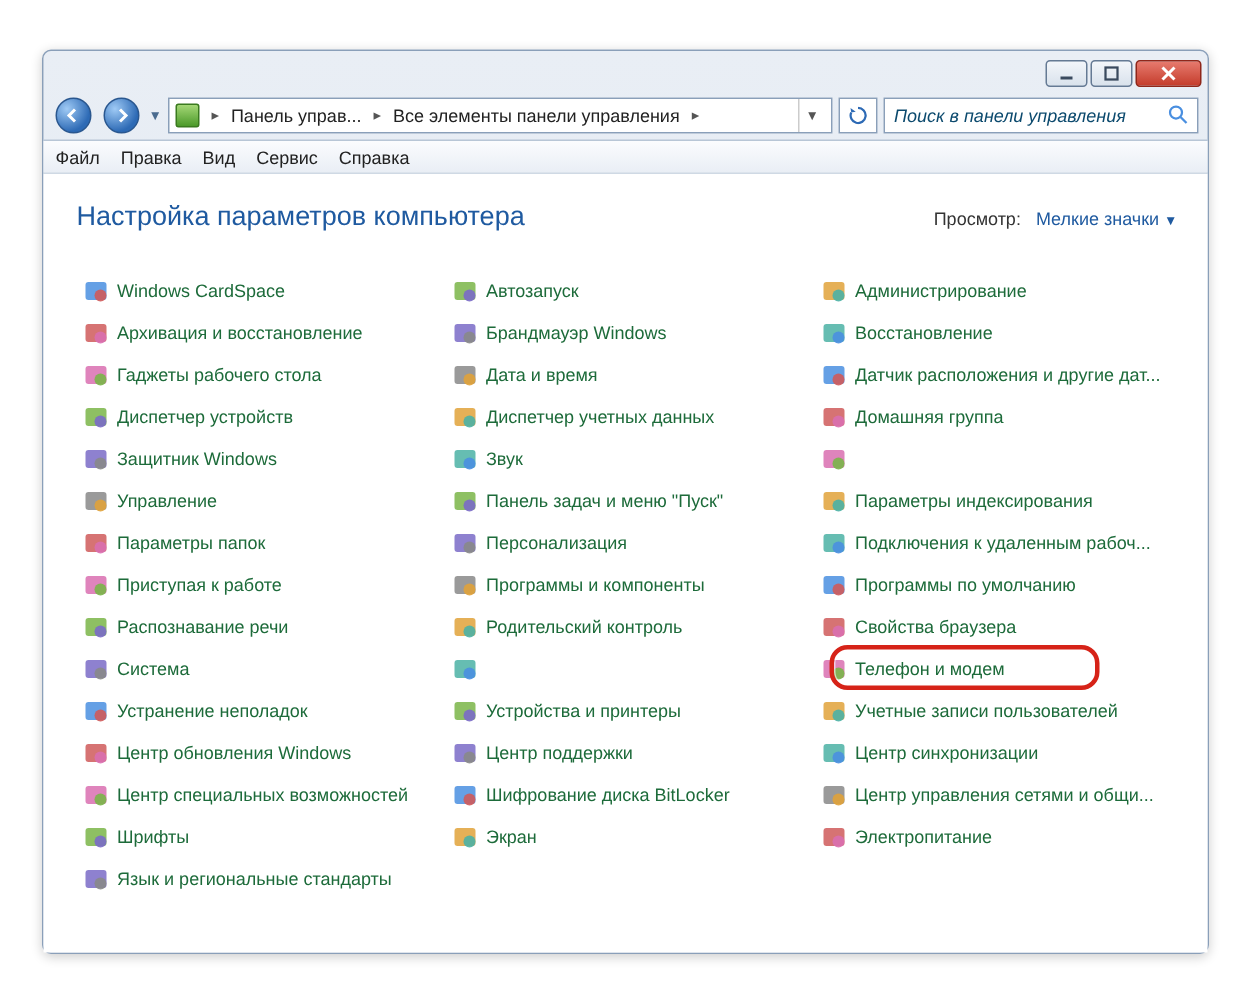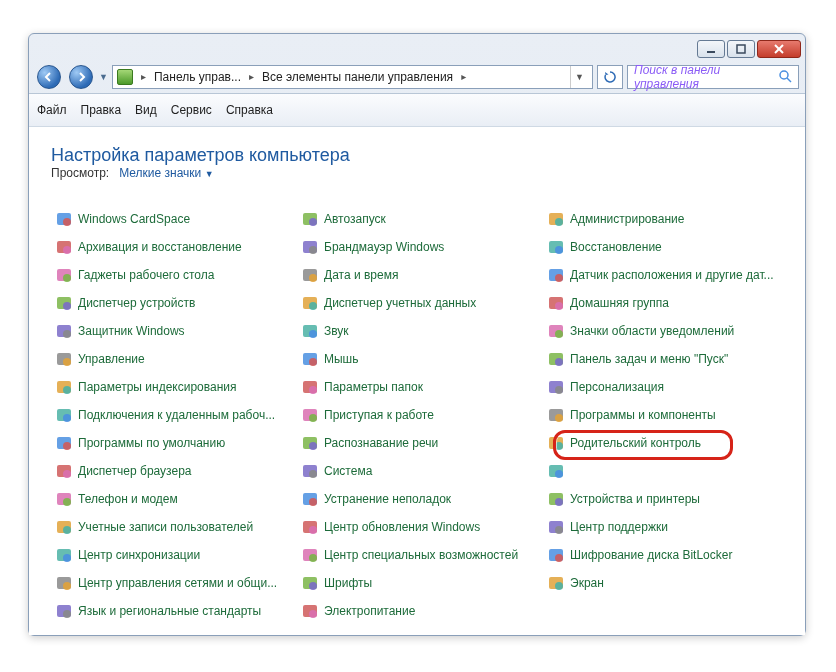--- a/index.html
+++ b/index.html
@@ -36,26 +36,26 @@
     border-bottom: 1px solid #b8c6d6;
   }
   .nav-btn { width: 28px; height:28px; display:flex;align-items:center;justify-content:center; cursor:pointer; }
   .nav-circle { width:24px;height:24px;border-radius:50%;background:radial-gradient(circle at 30% 30%,#9fcaf5,#2d6ab5 70%);border:1px solid #2a578f;display:flex;align-items:center;justify-content:center; }
   .nav-circle svg { width:12px;height:12px;stroke:#fff;stroke-width:2;fill:none; }
   .addr-bar { flex: 1; height: 24px; background:#fff; border:1px solid #8a9fb9; display:flex;align-items:center;padding:0 4px;font-size:12px;color:#222; gap:6px;overflow:hidden; }
   .addr-sep { color:#555; font-size:10px; padding:0 2px;}
   .addr-item { white-space:nowrap; cursor:pointer; }
   .dd-btn { width:18px;height:22px;display:flex;align-items:center;justify-content:center;border-left:1px solid #ccc;cursor:pointer; }
   .refresh { width:26px;height:24px;border:1px solid #8a9fb9;background:#fff;display:flex;align-items:center;justify-content:center;cursor:pointer; }
-  .search { width:172px;height:24px;border:1px solid #8a9fb9;background:#fff;display:flex;align-items:center;padding:0 6px;color:#8b5cf6;font-style:italic; }
+  .search { width:210px;height:24px;border:1px solid #8a9fb9;background:#fff;display:flex;align-items:center;padding:0 6px;color:#0c4a6e;font-style:italic; }
   .search span { flex:1; font-style:italic; }
-  .menu-row { height:33px;display:flex;align-items:center;padding:0 8px;gap:14px;background:linear-gradient(to bottom,#fbfcfe,#e9eef5);border-bottom:1px solid #cfd9e4; font-size:12px; color:#222; }
+  .menu-row { height:22px;display:flex;align-items:center;padding:0 8px;gap:14px;background:linear-gradient(to bottom,#fbfcfe,#e9eef5);border-bottom:1px solid #cfd9e4; font-size:12px; color:#222; }
   .menu-row span { cursor:pointer; }
   .content { flex:1; background:#fff; padding:18px 20px 10px 22px; overflow:auto; }
-  .hdr-row { display:flex; justify-content:space-between; align-items:baseline; margin-bottom:28px;flex-direction:column; }
+  .hdr-row { display:flex; justify-content:space-between; align-items:baseline; margin-bottom:28px; }
   .hdr-title { color:#1f5aa0; font-size:18px; font-weight:400; }
   .view-opt { font-size:12px; color:#333; }
   .view-link { color:#1f5aa0; cursor:pointer; }
   .grid { display:grid; grid-template-columns: repeat(3, 240px); column-gap: 6px; row-gap:6px; }
   .item { display:flex; align-items:center; height:22px; gap:6px; padding:1px 4px; cursor:pointer; color:#1d6b3a; font-size:12px; border:1px solid transparent; border-radius:2px; white-space:nowrap; overflow:hidden; text-overflow:ellipsis; }
   .ic { width:16px; height:16px; flex-shrink:0; display:inline-flex; align-items:center; justify-content:center; }
   .highlight { position:absolute; left:553px; top:430px; width:180px; height:30px; border:3px solid #d62318; border-radius:12px; pointer-events:none; box-shadow:0 0 0 1px rgba(255,255,255,.6) inset; }
   .cp-icon { width:16px;height:16px;background:linear-gradient(to bottom,#a4d776,#4c9a2a);border-radius:2px;border:1px solid #3a7a1f;display:inline-block; }
 </style>
 </head>
@@ -269,280 +269,270 @@
           </span>
           <span>Звук</span>
         </div>
         <div class="item">
           <span class="ic">
             <svg width="16" height="16" viewBox="0 0 16 16">
               <rect x="1" y="2" width="14" height="12" rx="2" fill="#d96fb0" opacity="0.85"></rect>
               <circle cx="11" cy="11" r="4" fill="#7ab548" opacity="0.9"></circle>
             </svg>
           </span>
-          <span>Значки области уведомлений</span>
         </div>
         <div class="item">
           <span class="ic">
             <svg width="16" height="16" viewBox="0 0 16 16">
               <rect x="1" y="2" width="14" height="12" rx="2" fill="#888888" opacity="0.85"></rect>
               <circle cx="11" cy="11" r="4" fill="#e0a23a" opacity="0.9"></circle>
             </svg>
           </span>
           <span>Управление</span>
         </div>
         <div class="item">
           <span class="ic">
             <svg width="16" height="16" viewBox="0 0 16 16">
+              <rect x="1" y="2" width="14" height="12" rx="2" fill="#7ab548" opacity="0.85"></rect>
+              <circle cx="11" cy="11" r="4" fill="#7a6bc7" opacity="0.9"></circle>
+            </svg>
+          </span>
+          <span>Панель задач и меню "Пуск"</span>
+        </div>
+        <div class="item">
+          <span class="ic">
+            <svg width="16" height="16" viewBox="0 0 16 16">
+              <rect x="1" y="2" width="14" height="12" rx="2" fill="#e0a23a" opacity="0.85"></rect>
+              <circle cx="11" cy="11" r="4" fill="#4bb1a5" opacity="0.9"></circle>
+            </svg>
+          </span>
+          <span>Параметры индексирования</span>
+        </div>
+        <div class="item">
+          <span class="ic">
+            <svg width="16" height="16" viewBox="0 0 16 16">
+              <rect x="1" y="2" width="14" height="12" rx="2" fill="#cf5a5a" opacity="0.85"></rect>
+              <circle cx="11" cy="11" r="4" fill="#d96fb0" opacity="0.9"></circle>
+            </svg>
+          </span>
+          <span>Параметры папок</span>
+        </div>
+        <div class="item">
+          <span class="ic">
+            <svg width="16" height="16" viewBox="0 0 16 16">
+              <rect x="1" y="2" width="14" height="12" rx="2" fill="#7a6bc7" opacity="0.85"></rect>
+              <circle cx="11" cy="11" r="4" fill="#888888" opacity="0.9"></circle>
+            </svg>
+          </span>
+          <span>Персонализация</span>
+        </div>
+        <div class="item">
+          <span class="ic">
+            <svg width="16" height="16" viewBox="0 0 16 16">
+              <rect x="1" y="2" width="14" height="12" rx="2" fill="#4bb1a5" opacity="0.85"></rect>
+              <circle cx="11" cy="11" r="4" fill="#4a8fe0" opacity="0.9"></circle>
+            </svg>
+          </span>
+          <span>Подключения к удаленным рабоч...</span>
+        </div>
+        <div class="item">
+          <span class="ic">
+            <svg width="16" height="16" viewBox="0 0 16 16">
+              <rect x="1" y="2" width="14" height="12" rx="2" fill="#d96fb0" opacity="0.85"></rect>
+              <circle cx="11" cy="11" r="4" fill="#7ab548" opacity="0.9"></circle>
+            </svg>
+          </span>
+          <span>Приступая к работе</span>
+        </div>
+        <div class="item">
+          <span class="ic">
+            <svg width="16" height="16" viewBox="0 0 16 16">
+              <rect x="1" y="2" width="14" height="12" rx="2" fill="#888888" opacity="0.85"></rect>
+              <circle cx="11" cy="11" r="4" fill="#e0a23a" opacity="0.9"></circle>
+            </svg>
+          </span>
+          <span>Программы и компоненты</span>
+        </div>
+        <div class="item">
+          <span class="ic">
+            <svg width="16" height="16" viewBox="0 0 16 16">
               <rect x="1" y="2" width="14" height="12" rx="2" fill="#4a8fe0" opacity="0.85"></rect>
               <circle cx="11" cy="11" r="4" fill="#cf5a5a" opacity="0.9"></circle>
             </svg>
           </span>
-          <span>Мышь</span>
+          <span>Программы по умолчанию</span>
         </div>
         <div class="item">
           <span class="ic">
             <svg width="16" height="16" viewBox="0 0 16 16">
               <rect x="1" y="2" width="14" height="12" rx="2" fill="#7ab548" opacity="0.85"></rect>
               <circle cx="11" cy="11" r="4" fill="#7a6bc7" opacity="0.9"></circle>
             </svg>
           </span>
-          <span>Панель задач и меню "Пуск"</span>
+          <span>Распознавание речи</span>
         </div>
         <div class="item">
           <span class="ic">
             <svg width="16" height="16" viewBox="0 0 16 16">
               <rect x="1" y="2" width="14" height="12" rx="2" fill="#e0a23a" opacity="0.85"></rect>
               <circle cx="11" cy="11" r="4" fill="#4bb1a5" opacity="0.9"></circle>
             </svg>
           </span>
-          <span>Параметры индексирования</span>
+          <span>Родительский контроль</span>
         </div>
         <div class="item">
           <span class="ic">
             <svg width="16" height="16" viewBox="0 0 16 16">
               <rect x="1" y="2" width="14" height="12" rx="2" fill="#cf5a5a" opacity="0.85"></rect>
               <circle cx="11" cy="11" r="4" fill="#d96fb0" opacity="0.9"></circle>
             </svg>
           </span>
-          <span>Параметры папок</span>
+          <span>Свойства браузера</span>
         </div>
         <div class="item">
           <span class="ic">
             <svg width="16" height="16" viewBox="0 0 16 16">
               <rect x="1" y="2" width="14" height="12" rx="2" fill="#7a6bc7" opacity="0.85"></rect>
               <circle cx="11" cy="11" r="4" fill="#888888" opacity="0.9"></circle>
             </svg>
           </span>
-          <span>Персонализация</span>
+          <span>Система</span>
         </div>
         <div class="item">
           <span class="ic">
             <svg width="16" height="16" viewBox="0 0 16 16">
               <rect x="1" y="2" width="14" height="12" rx="2" fill="#4bb1a5" opacity="0.85"></rect>
               <circle cx="11" cy="11" r="4" fill="#4a8fe0" opacity="0.9"></circle>
             </svg>
           </span>
-          <span>Подключения к удаленным рабоч...</span>
         </div>
         <div class="item">
           <span class="ic">
             <svg width="16" height="16" viewBox="0 0 16 16">
               <rect x="1" y="2" width="14" height="12" rx="2" fill="#d96fb0" opacity="0.85"></rect>
               <circle cx="11" cy="11" r="4" fill="#7ab548" opacity="0.9"></circle>
             </svg>
           </span>
-          <span>Приступая к работе</span>
+          <span>Телефон и модем</span>
+        </div>
+        <div class="item">
+          <span class="ic">
+            <svg width="16" height="16" viewBox="0 0 16 16">
+              <rect x="1" y="2" width="14" height="12" rx="2" fill="#4a8fe0" opacity="0.85"></rect>
+              <circle cx="11" cy="11" r="4" fill="#cf5a5a" opacity="0.9"></circle>
+            </svg>
+          </span>
+          <span>Устранение неполадок</span>
+        </div>
+        <div class="item">
+          <span class="ic">
+            <svg width="16" height="16" viewBox="0 0 16 16">
+              <rect x="1" y="2" width="14" height="12" rx="2" fill="#7ab548" opacity="0.85"></rect>
+              <circle cx="11" cy="11" r="4" fill="#7a6bc7" opacity="0.9"></circle>
+            </svg>
+          </span>
+          <span>Устройства и принтеры</span>
+        </div>
+        <div class="item">
+          <span class="ic">
+            <svg width="16" height="16" viewBox="0 0 16 16">
+              <rect x="1" y="2" width="14" height="12" rx="2" fill="#e0a23a" opacity="0.85"></rect>
+              <circle cx="11" cy="11" r="4" fill="#4bb1a5" opacity="0.9"></circle>
+            </svg>
+          </span>
+          <span>Учетные записи пользователей</span>
+        </div>
+        <div class="item">
+          <span class="ic">
+            <svg width="16" height="16" viewBox="0 0 16 16">
+              <rect x="1" y="2" width="14" height="12" rx="2" fill="#cf5a5a" opacity="0.85"></rect>
+              <circle cx="11" cy="11" r="4" fill="#d96fb0" opacity="0.9"></circle>
+            </svg>
+          </span>
+          <span>Центр обновления Windows</span>
+        </div>
+        <div class="item">
+          <span class="ic">
+            <svg width="16" height="16" viewBox="0 0 16 16">
+              <rect x="1" y="2" width="14" height="12" rx="2" fill="#7a6bc7" opacity="0.85"></rect>
+              <circle cx="11" cy="11" r="4" fill="#888888" opacity="0.9"></circle>
+            </svg>
+          </span>
+          <span>Центр поддержки</span>
+        </div>
+        <div class="item">
+          <span class="ic">
+            <svg width="16" height="16" viewBox="0 0 16 16">
+              <rect x="1" y="2" width="14" height="12" rx="2" fill="#4bb1a5" opacity="0.85"></rect>
+              <circle cx="11" cy="11" r="4" fill="#4a8fe0" opacity="0.9"></circle>
+            </svg>
+          </span>
+          <span>Центр синхронизации</span>
+        </div>
+        <div class="item">
+          <span class="ic">
+            <svg width="16" height="16" viewBox="0 0 16 16">
+              <rect x="1" y="2" width="14" height="12" rx="2" fill="#d96fb0" opacity="0.85"></rect>
+              <circle cx="11" cy="11" r="4" fill="#7ab548" opacity="0.9"></circle>
+            </svg>
+          </span>
+          <span>Центр специальных возможностей</span>
+        </div>
+        <div class="item">
+          <span class="ic">
+            <svg width="16" height="16" viewBox="0 0 16 16">
+              <rect x="1" y="2" width="14" height="12" rx="2" fill="#4a8fe0" opacity="0.85"></rect>
+              <circle cx="11" cy="11" r="4" fill="#cf5a5a" opacity="0.9"></circle>
+            </svg>
+          </span>
+          <span>Шифрование диска BitLocker</span>
         </div>
         <div class="item">
           <span class="ic">
             <svg width="16" height="16" viewBox="0 0 16 16">
               <rect x="1" y="2" width="14" height="12" rx="2" fill="#888888" opacity="0.85"></rect>
               <circle cx="11" cy="11" r="4" fill="#e0a23a" opacity="0.9"></circle>
             </svg>
           </span>
-          <span>Программы и компоненты</span>
-        </div>
-        <div class="item">
-          <span class="ic">
-            <svg width="16" height="16" viewBox="0 0 16 16">
-              <rect x="1" y="2" width="14" height="12" rx="2" fill="#4a8fe0" opacity="0.85"></rect>
-              <circle cx="11" cy="11" r="4" fill="#cf5a5a" opacity="0.9"></circle>
-            </svg>
-          </span>
-          <span>Программы по умолчанию</span>
+          <span>Центр управления сетями и общи...</span>
         </div>
         <div class="item">
           <span class="ic">
             <svg width="16" height="16" viewBox="0 0 16 16">
               <rect x="1" y="2" width="14" height="12" rx="2" fill="#7ab548" opacity="0.85"></rect>
               <circle cx="11" cy="11" r="4" fill="#7a6bc7" opacity="0.9"></circle>
             </svg>
           </span>
-          <span>Распознавание речи</span>
+          <span>Шрифты</span>
         </div>
         <div class="item">
           <span class="ic">
             <svg width="16" height="16" viewBox="0 0 16 16">
               <rect x="1" y="2" width="14" height="12" rx="2" fill="#e0a23a" opacity="0.85"></rect>
               <circle cx="11" cy="11" r="4" fill="#4bb1a5" opacity="0.9"></circle>
             </svg>
           </span>
-          <span>Родительский контроль</span>
+          <span>Экран</span>
         </div>
         <div class="item">
           <span class="ic">
             <svg width="16" height="16" viewBox="0 0 16 16">
               <rect x="1" y="2" width="14" height="12" rx="2" fill="#cf5a5a" opacity="0.85"></rect>
               <circle cx="11" cy="11" r="4" fill="#d96fb0" opacity="0.9"></circle>
             </svg>
           </span>
-          <span>Диспетчер браузера</span>
+          <span>Электропитание</span>
         </div>
         <div class="item">
           <span class="ic">
             <svg width="16" height="16" viewBox="0 0 16 16">
               <rect x="1" y="2" width="14" height="12" rx="2" fill="#7a6bc7" opacity="0.85"></rect>
               <circle cx="11" cy="11" r="4" fill="#888888" opacity="0.9"></circle>
             </svg>
           </span>
-          <span>Система</span>
-        </div>
-        <div class="item">
-          <span class="ic">
-            <svg width="16" height="16" viewBox="0 0 16 16">
-              <rect x="1" y="2" width="14" height="12" rx="2" fill="#4bb1a5" opacity="0.85"></rect>
-              <circle cx="11" cy="11" r="4" fill="#4a8fe0" opacity="0.9"></circle>
-            </svg>
-          </span>
-        </div>
-        <div class="item">
-          <span class="ic">
-            <svg width="16" height="16" viewBox="0 0 16 16">
-              <rect x="1" y="2" width="14" height="12" rx="2" fill="#d96fb0" opacity="0.85"></rect>
-              <circle cx="11" cy="11" r="4" fill="#7ab548" opacity="0.9"></circle>
-            </svg>
-          </span>
-          <span>Телефон и модем</span>
-        </div>
-        <div class="item">
-          <span class="ic">
-            <svg width="16" height="16" viewBox="0 0 16 16">
-              <rect x="1" y="2" width="14" height="12" rx="2" fill="#4a8fe0" opacity="0.85"></rect>
-              <circle cx="11" cy="11" r="4" fill="#cf5a5a" opacity="0.9"></circle>
-            </svg>
-          </span>
-          <span>Устранение неполадок</span>
-        </div>
-        <div class="item">
-          <span class="ic">
-            <svg width="16" height="16" viewBox="0 0 16 16">
-              <rect x="1" y="2" width="14" height="12" rx="2" fill="#7ab548" opacity="0.85"></rect>
-              <circle cx="11" cy="11" r="4" fill="#7a6bc7" opacity="0.9"></circle>
-            </svg>
-          </span>
-          <span>Устройства и принтеры</span>
-        </div>
-        <div class="item">
-          <span class="ic">
-            <svg width="16" height="16" viewBox="0 0 16 16">
-              <rect x="1" y="2" width="14" height="12" rx="2" fill="#e0a23a" opacity="0.85"></rect>
-              <circle cx="11" cy="11" r="4" fill="#4bb1a5" opacity="0.9"></circle>
-            </svg>
-          </span>
-          <span>Учетные записи пользователей</span>
-        </div>
-        <div class="item">
-          <span class="ic">
-            <svg width="16" height="16" viewBox="0 0 16 16">
-              <rect x="1" y="2" width="14" height="12" rx="2" fill="#cf5a5a" opacity="0.85"></rect>
-              <circle cx="11" cy="11" r="4" fill="#d96fb0" opacity="0.9"></circle>
-            </svg>
-          </span>
-          <span>Центр обновления Windows</span>
-        </div>
-        <div class="item">
-          <span class="ic">
-            <svg width="16" height="16" viewBox="0 0 16 16">
-              <rect x="1" y="2" width="14" height="12" rx="2" fill="#7a6bc7" opacity="0.85"></rect>
-              <circle cx="11" cy="11" r="4" fill="#888888" opacity="0.9"></circle>
-            </svg>
-          </span>
-          <span>Центр поддержки</span>
-        </div>
-        <div class="item">
-          <span class="ic">
-            <svg width="16" height="16" viewBox="0 0 16 16">
-              <rect x="1" y="2" width="14" height="12" rx="2" fill="#4bb1a5" opacity="0.85"></rect>
-              <circle cx="11" cy="11" r="4" fill="#4a8fe0" opacity="0.9"></circle>
-            </svg>
-          </span>
-          <span>Центр синхронизации</span>
-        </div>
-        <div class="item">
-          <span class="ic">
-            <svg width="16" height="16" viewBox="0 0 16 16">
-              <rect x="1" y="2" width="14" height="12" rx="2" fill="#d96fb0" opacity="0.85"></rect>
-              <circle cx="11" cy="11" r="4" fill="#7ab548" opacity="0.9"></circle>
-            </svg>
-          </span>
-          <span>Центр специальных возможностей</span>
-        </div>
-        <div class="item">
-          <span class="ic">
-            <svg width="16" height="16" viewBox="0 0 16 16">
-              <rect x="1" y="2" width="14" height="12" rx="2" fill="#4a8fe0" opacity="0.85"></rect>
-              <circle cx="11" cy="11" r="4" fill="#cf5a5a" opacity="0.9"></circle>
-            </svg>
-          </span>
-          <span>Шифрование диска BitLocker</span>
-        </div>
-        <div class="item">
-          <span class="ic">
-            <svg width="16" height="16" viewBox="0 0 16 16">
-              <rect x="1" y="2" width="14" height="12" rx="2" fill="#888888" opacity="0.85"></rect>
-              <circle cx="11" cy="11" r="4" fill="#e0a23a" opacity="0.9"></circle>
-            </svg>
-          </span>
-          <span>Центр управления сетями и общи...</span>
-        </div>
-        <div class="item">
-          <span class="ic">
-            <svg width="16" height="16" viewBox="0 0 16 16">
-              <rect x="1" y="2" width="14" height="12" rx="2" fill="#7ab548" opacity="0.85"></rect>
-              <circle cx="11" cy="11" r="4" fill="#7a6bc7" opacity="0.9"></circle>
-            </svg>
-          </span>
-          <span>Шрифты</span>
-        </div>
-        <div class="item">
-          <span class="ic">
-            <svg width="16" height="16" viewBox="0 0 16 16">
-              <rect x="1" y="2" width="14" height="12" rx="2" fill="#e0a23a" opacity="0.85"></rect>
-              <circle cx="11" cy="11" r="4" fill="#4bb1a5" opacity="0.9"></circle>
-            </svg>
-          </span>
-          <span>Экран</span>
-        </div>
-        <div class="item">
-          <span class="ic">
-            <svg width="16" height="16" viewBox="0 0 16 16">
-              <rect x="1" y="2" width="14" height="12" rx="2" fill="#7a6bc7" opacity="0.85"></rect>
-              <circle cx="11" cy="11" r="4" fill="#888888" opacity="0.9"></circle>
-            </svg>
-          </span>
           <span>Язык и региональные стандарты</span>
-        </div>
-        <div class="item">
-          <span class="ic">
-            <svg width="16" height="16" viewBox="0 0 16 16">
-              <rect x="1" y="2" width="14" height="12" rx="2" fill="#cf5a5a" opacity="0.85"></rect>
-              <circle cx="11" cy="11" r="4" fill="#d96fb0" opacity="0.9"></circle>
-            </svg>
-          </span>
-          <span>Электропитание</span>
         </div>
       </div>
   </div>
 
 </div>
 
 <div class="highlight"></div>
 
 </body></html>

